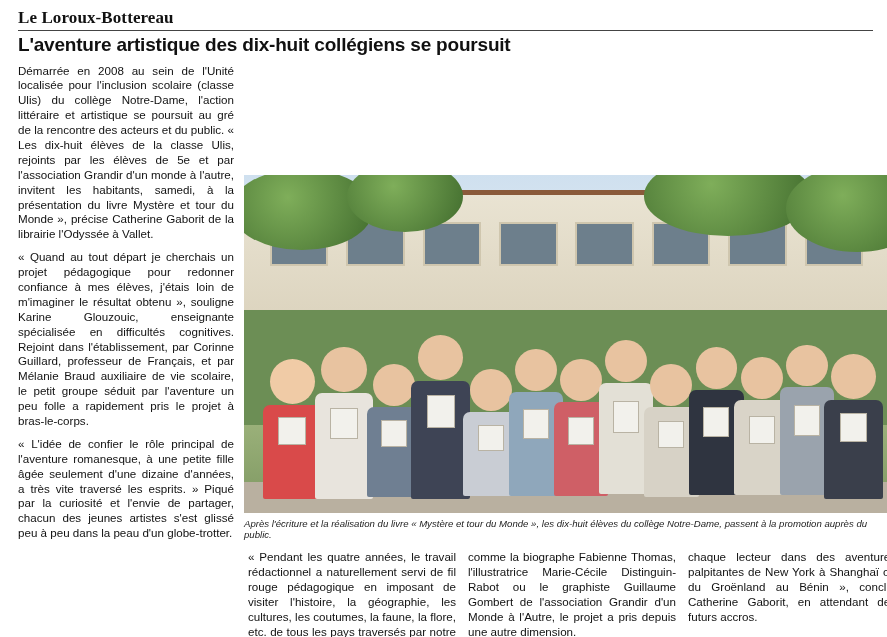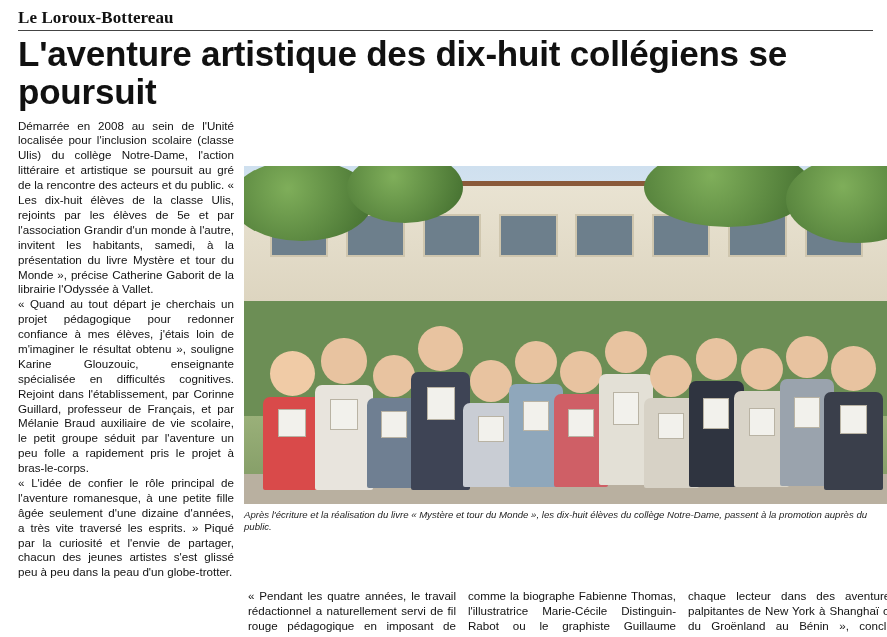--- a/index.html
+++ b/index.html
@@ -29,43 +29,43 @@
     margin: 2px 0 1px 2px;
   }
   .rule {
     border-top: 1px solid #444;
     width: 855px;
     margin: 2px 0 4px 2px;
   }
   .headline {
     font-family: "Liberation Sans", sans-serif;
     font-weight: bold;
-    font-size: 35px;
+    font-size: 19px;
     line-height: 1.08;
     color: #111;
     margin: 0 0 8px 2px;
     letter-spacing: -0.2px;
   }
   
   .top {
     display: flex;
-    align-items: center;
+    align-items: flex-end;
     gap: 10px;
   }
   .col-left {
     width: 218px;
     flex: 0 0 218px;
     font-size: 11.6px;
     line-height: 1.285;
     text-align: justify;
     font-family: "Liberation Sans", sans-serif;
     padding-left: 2px;
   }
   .col-left p { margin: 0 0 0 0; }
-  .col-left p + p { margin-top: 0; }
+  .col-left p + p { margin-top: 8px; }
   .subhead {
     font-weight: bold;
     font-size: 12.4px;
     line-height: 1.22;
     margin: 9px 0 7px 0;
     text-align: left;
   }
   .photo-wrap { flex: 1 1 auto; width: 645px; }
   .photo {
     width: 645px; height: 338px;

